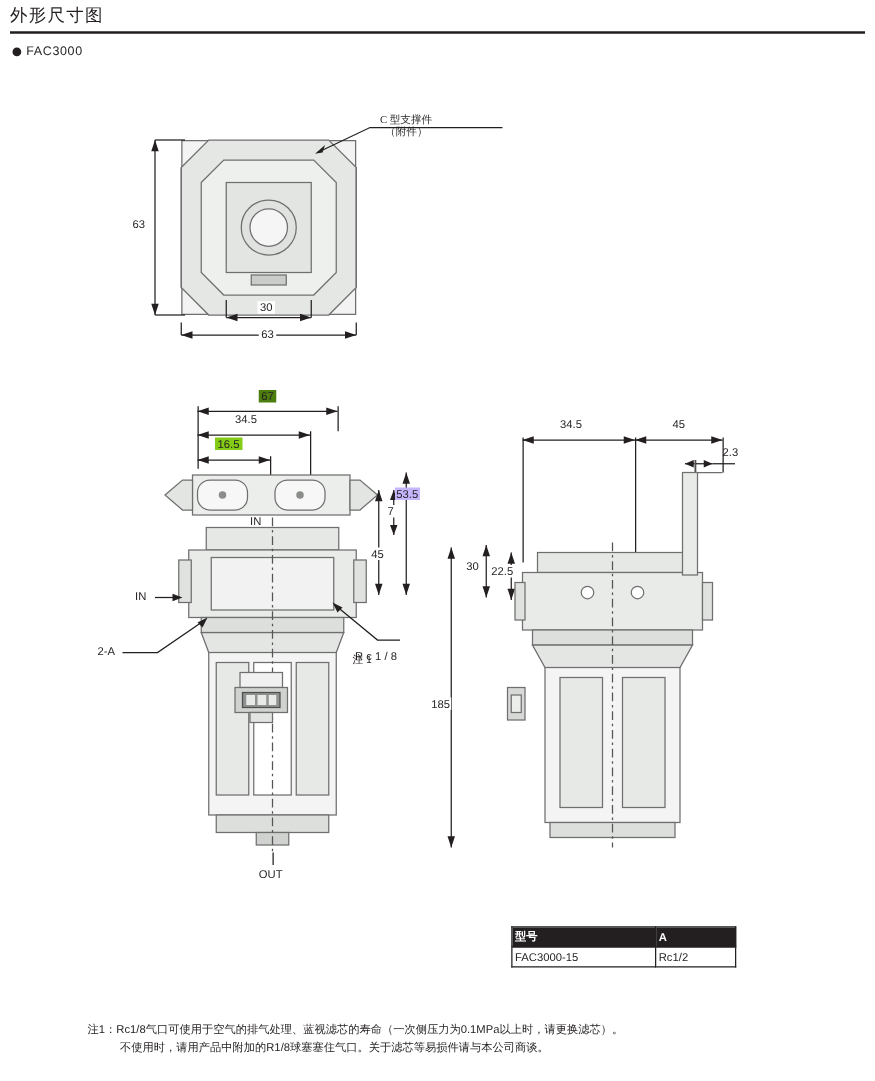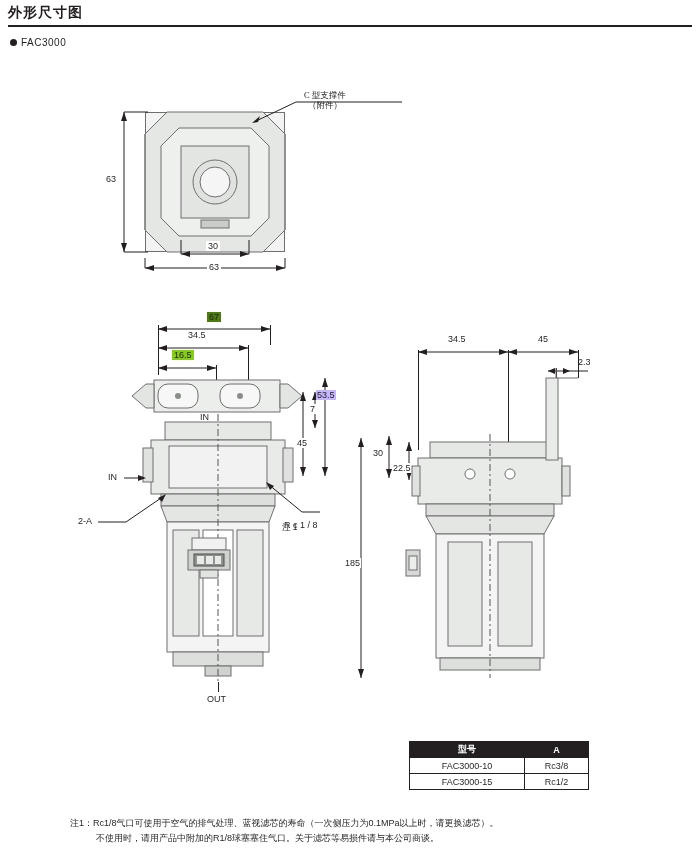--- a/index.html
+++ b/index.html
@@ -11,21 +11,21 @@
     position:relative;
     overflow:hidden;
   }
   .page{position:relative;width:700px;height:865px;}
 
   
   .hdr{
     position:absolute;left:8px;top:4px;width:684px;
   }
   .hdr-title{
-    font-size:14px;font-weight:bold;color:#231f20;
+    font-size:14px;font-weight:normal;color:#231f20;
     letter-spacing:1px;
     padding-bottom:4px;
   }
   .hdr-rule{
     position:absolute;left:0;top:21px;width:684px;height:2px;background:#231f20;
   }
   .model-line{
     position:absolute;left:10px;top:36px;font-size:10px;
   }
   .bullet{display:inline-block;width:7px;height:7px;border-radius:50%;
@@ -42,21 +42,21 @@
   
   .shape{position:absolute;box-sizing:border-box;}
   .body-fill3{background:#f2f3f2;border:1px solid #6f6f6f;}
 
   
   .tbl{
     position:absolute;left:409px;top:741px;width:180px;
     border-collapse:collapse;font-size:9px;
   }
   .tbl th,.tbl td{
-    border:1px solid #231f20;height:15px;text-align:center;padding:0 2px;
+    border:1px solid #231f20;height:15px;text-align:left;padding:0 2px;
     font-weight:normal;
   }
   .tbl th{background:#231f20;color:#ffffff;font-weight:bold;}
   .tbl td.mdl{width:110px;}
 
   
   .notes{
     position:absolute;left:70px;top:816px;width:610px;font-size:9px;line-height:15px;
   }
   .notes .n2{margin-left:26px;}
@@ -320,21 +320,21 @@
         <polygon class="ar" points="9,42 6,33 12,33"></polygon>
       </svg>
       <div class="dim" style="left:372px;top:448px;background:#fff;padding:0 1px;">30</div>
     </div>
     <div>
       <svg style="position:absolute;left:400px;top:442px;" width="18" height="38">
         <line x1="9" y1="0" x2="9" y2="38" stroke="#231f20" stroke-width="1"></line>
         <polygon class="ar" points="9,0 6,9 12,9"></polygon>
         <polygon class="ar" points="9,38 6,29 12,29"></polygon>
       </svg>
-      <div class="dim" style="left:392px;top:452px;background:#fff;padding:0 1px;margin-top:11px;">22.5</div>
+      <div class="dim" style="left:392px;top:452px;background:#fff;padding:0 1px;">22.5</div>
     </div>
 
     <div>
       <svg style="position:absolute;left:352px;top:438px;" width="18" height="240">
         <line x1="9" y1="0" x2="9" y2="240" stroke="#231f20" stroke-width="1"></line>
         <polygon class="ar" points="9,0 6,9 12,9"></polygon>
         <polygon class="ar" points="9,240 6,231 12,231"></polygon>
       </svg>
       <div class="dim" style="left:344px;top:558px;background:#fff;padding:0 1px;">185</div>
     </div>
@@ -380,24 +380,20 @@
 
   <table class="tbl">
     <thead>
       <tr>
         <th class="mdl">型号</th>
         <th>A</th>
       </tr>
     </thead>
     <tbody>
       <tr>
-        <td class="mdl">FAC3000-10</td>
-        <td>Rc3/8</td>
-      </tr>
-      <tr>
         <td class="mdl">FAC3000-15</td>
         <td>Rc1/2</td>
       </tr>
     </tbody>
   </table>
 
   <div class="notes">
     <div>
       <span>注1：</span><span>Rc1/8气口可使用于空气的排气处理、蓝视滤芯的寿命（一次侧压力为0.1MPa以上时，请更换滤芯）。</span>
     </div>

